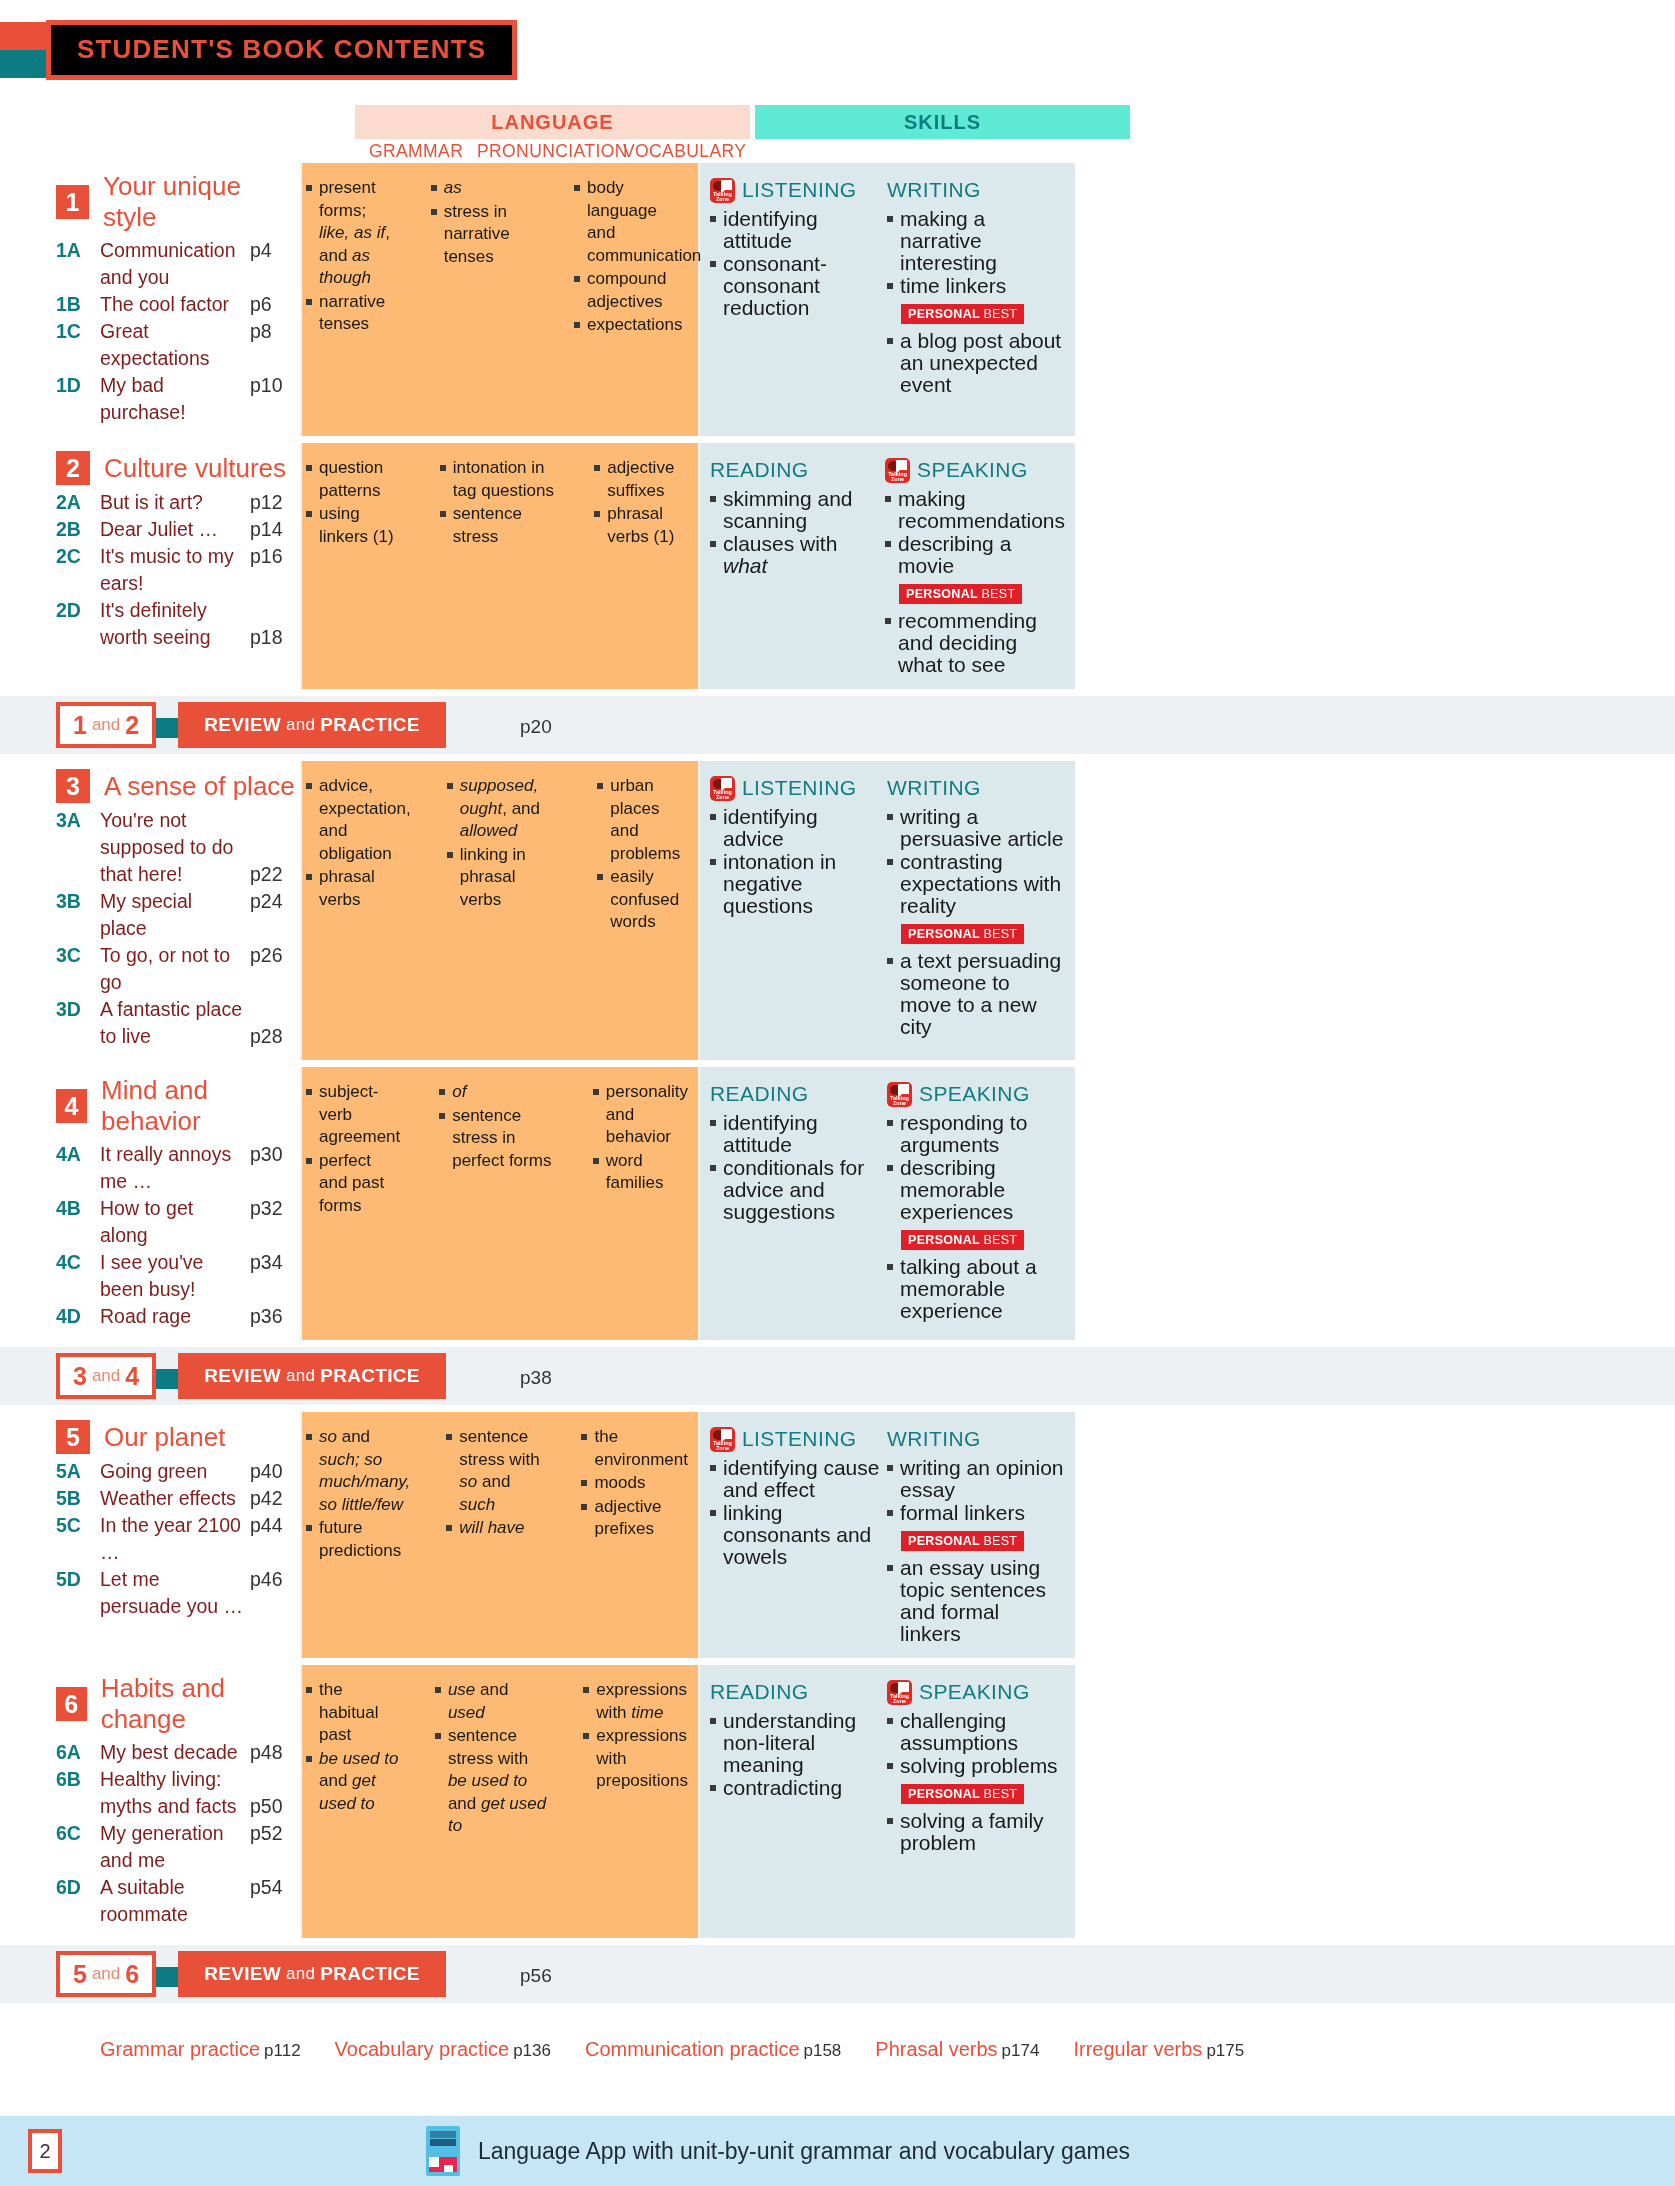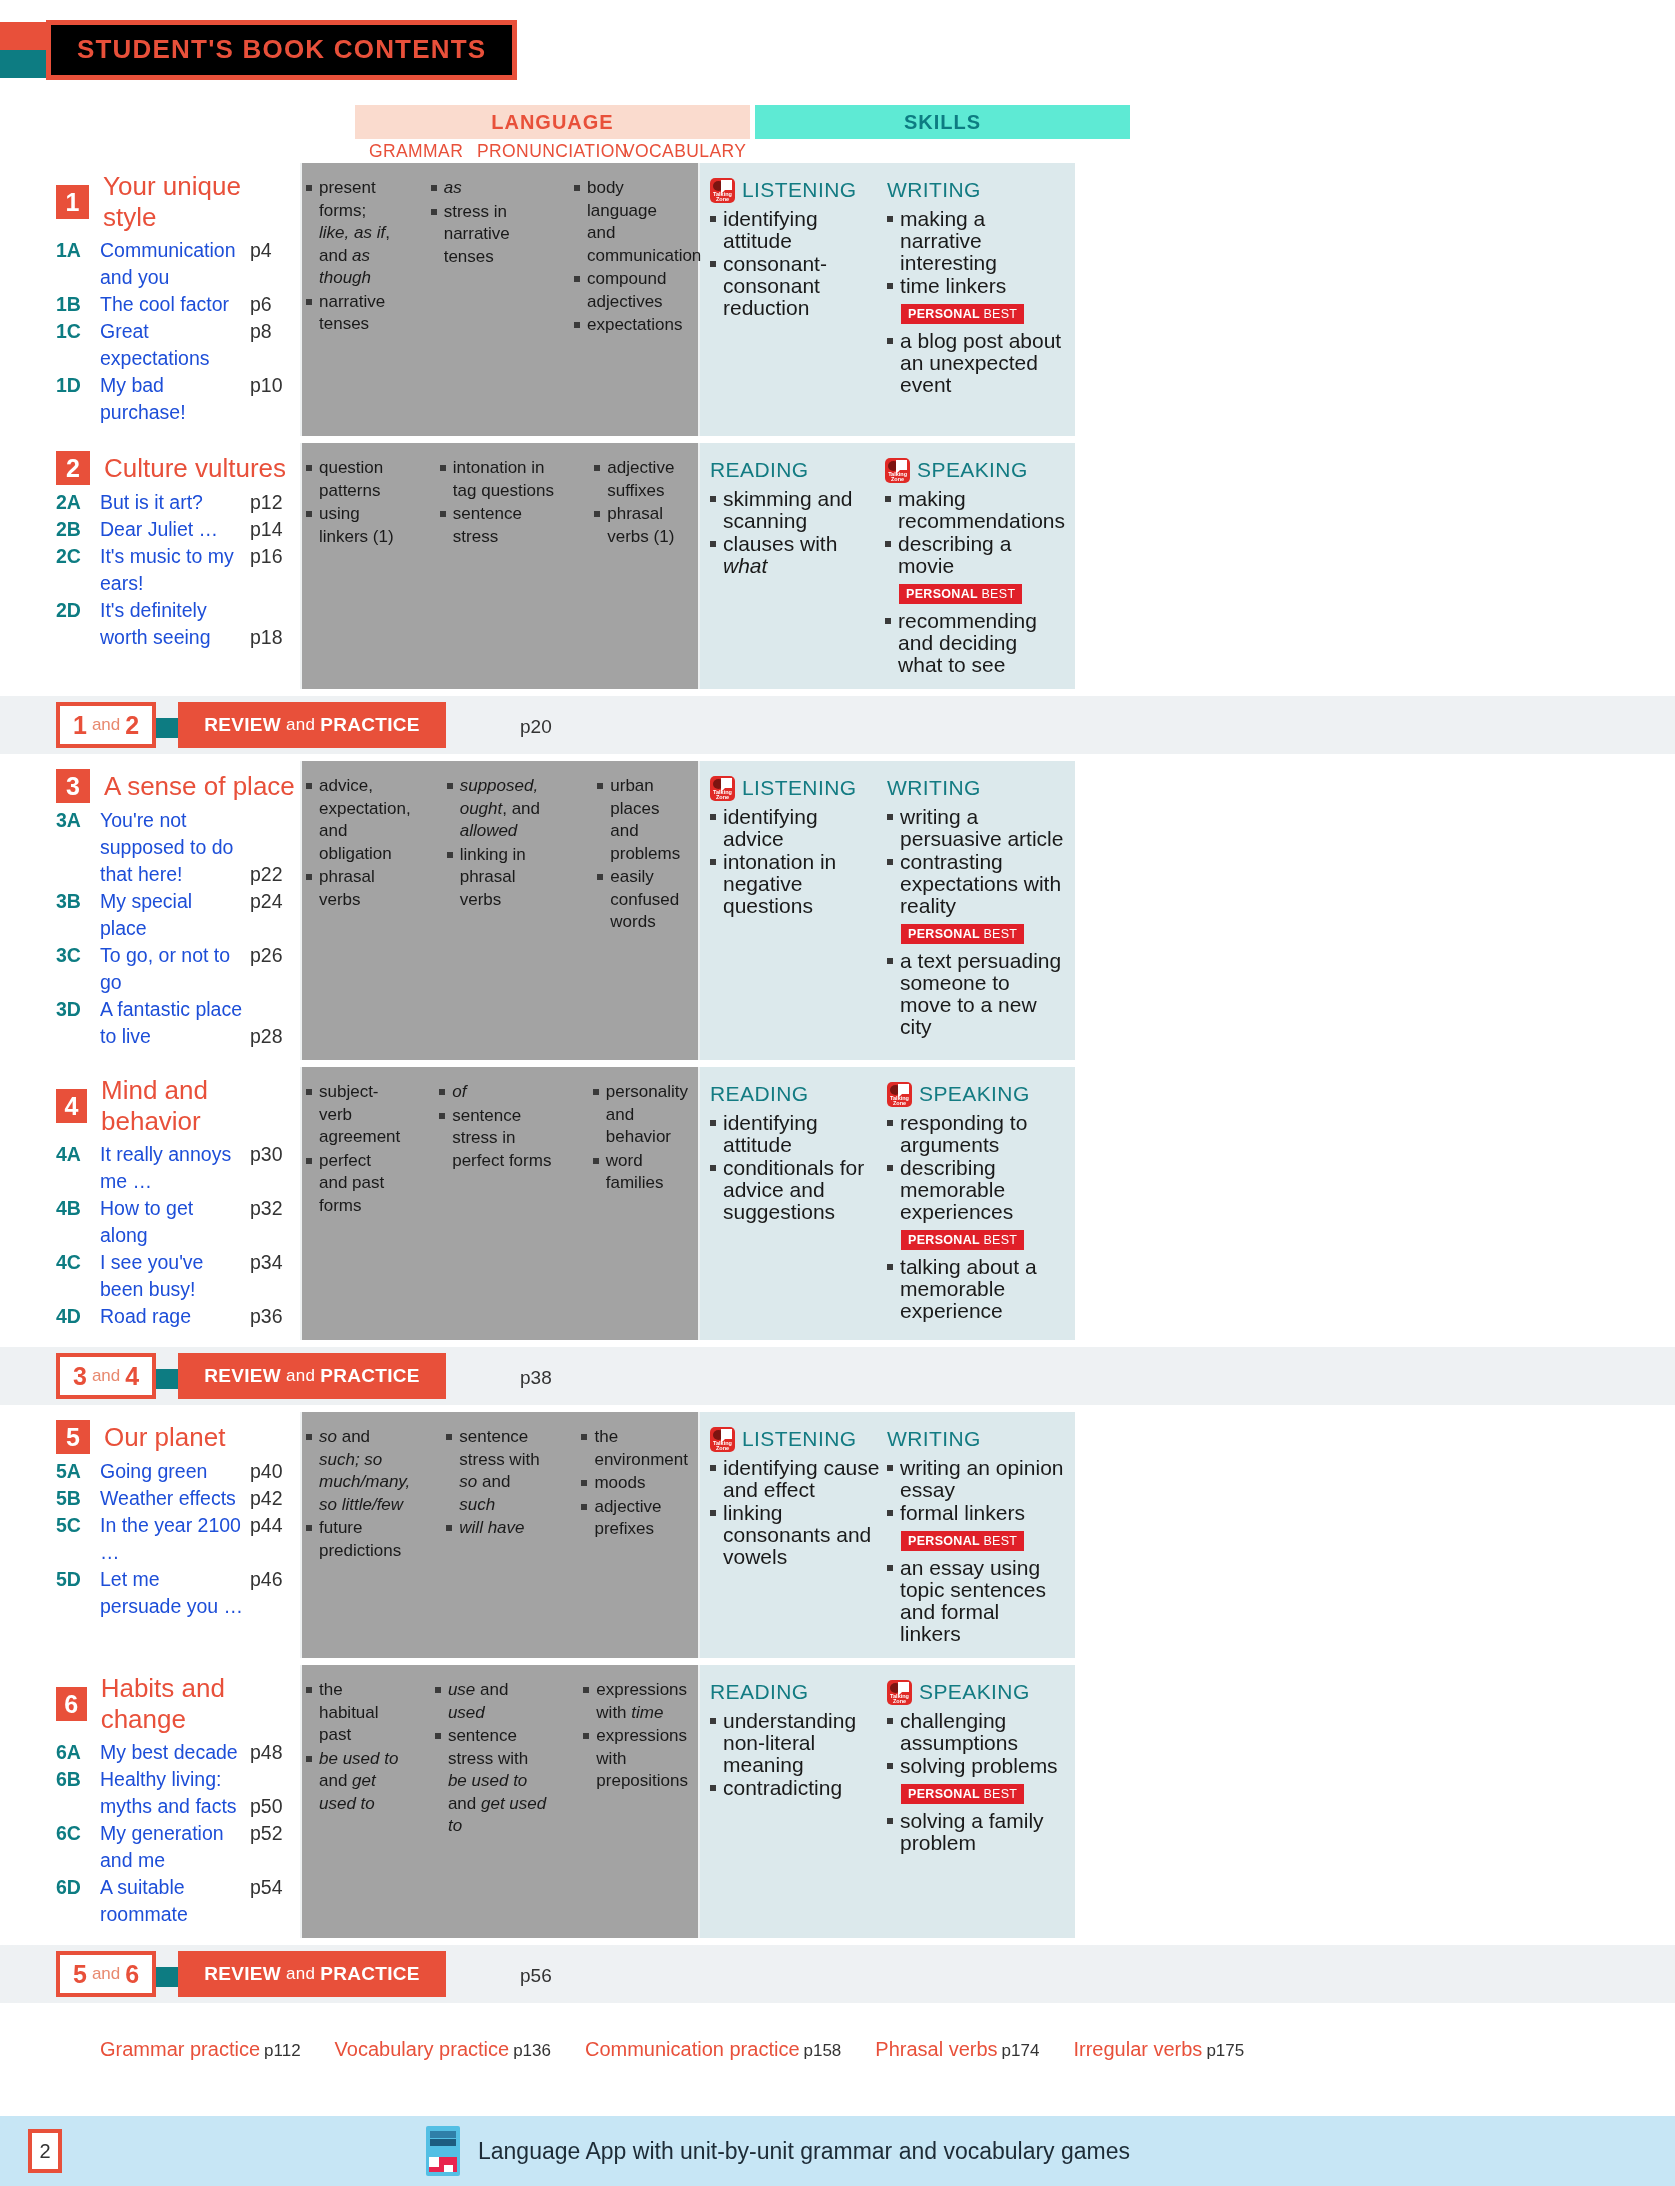--- a/index.html
+++ b/index.html
@@ -42,39 +42,39 @@
   }
   .sh-gram { left:14px; }
   .sh-pron { left:122px; }
   .sh-voc  { left:268px; }
 
   
   .grid { position:relative; margin:0 0 0 0; }
   .urow { display:flex; align-items:stretch; margin-bottom:7px; }
 
   .col-unit { width:300px; padding:8px 4px 10px 56px; flex:none; background:#fff; }
-  .col-lang { width:400px; flex:none; display:flex; background:#a3a3a3;
+  .col-lang { width:400px; flex:none; display:flex; background:#fdba74;
               border-left:2px solid #eef1f2; border-right:2px solid #eef1f2;
               padding:14px 4px 12px 4px;gap:30px; }
   .col-skills { width:375px; flex:none; display:flex; background:#dce9ec;
                 padding:14px 6px 12px 10px; }
   .tail { flex:1; background:#fff; }
 
   
   .unit-head { display:flex; align-items:center; margin-bottom:4px; }
   .unit-num {
     width:34px; height:34px; background:#e8503a; color:#fff;
     font-size:25px; font-weight:bold; display:flex;
     align-items:center; justify-content:center; margin-right:14px;
   }
   .unit-title { color:#e8503a; font-size:26px; }
 
   .lesson { display:flex; align-items:baseline; font-size:19.5px; line-height:27px; }
   .lesson .code { color:#0d7c82; font-weight:bold; width:44px; flex:none; }
-  .lesson .name { color:#1d4ed8; flex:1; padding-right:6px; }
+  .lesson .name { color:#7f1d1d; flex:1; padding-right:6px; }
   .lesson .pg   { color:#333; width:46px; flex:none; text-align:left; }
   .lesson.two .pg { align-self:flex-end; }
 
   
   ul.bl { list-style:none; margin:0; padding:0; }
   ul.bl li {
     position:relative; padding-left:13px; font-size:17px; line-height:22.5px;
     color:#1a1a1a; margin-bottom:1px;
   }
   ul.bl li:before {

